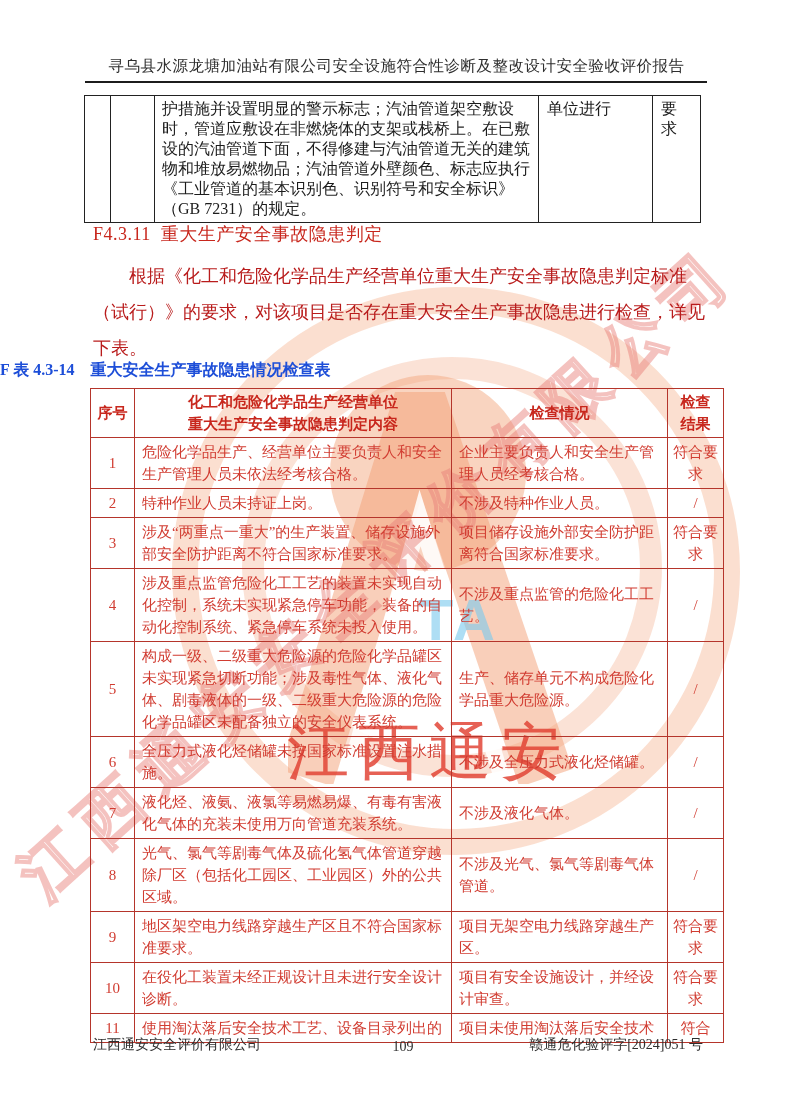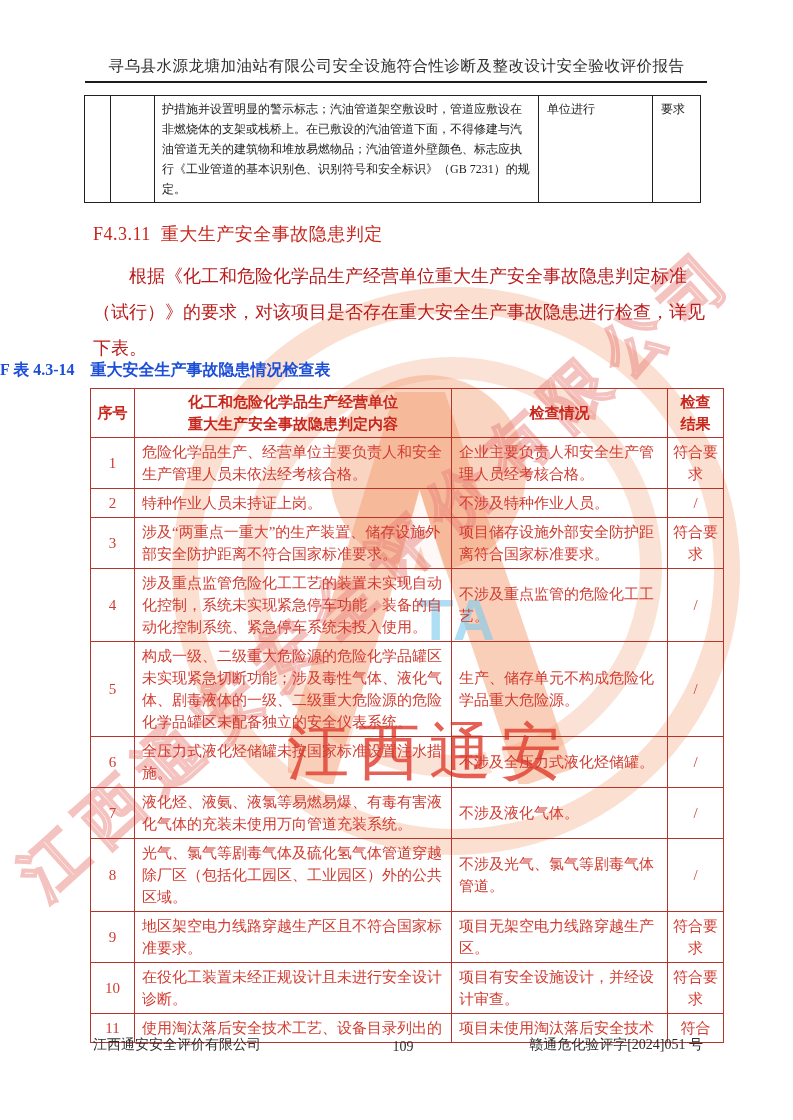--- a/index.html
+++ b/index.html
@@ -21,21 +21,21 @@
   .wm-stamp{position:absolute;left:287px;top:710px;font-size:62px;font-weight:normal;
             color:rgba(224,62,48,0.82);letter-spacing:9px;white-space:nowrap;}
   .content{position:relative;z-index:1;}
   
   .header-title{position:absolute;top:56px;left:0;width:100%;text-align:center;
                 font-size:15.5px;color:#2e2e2e;letter-spacing:0.5px;}
   .header-rule{position:absolute;top:81px;left:85px;width:622px;height:2px;background:#1c1c1c;}
   
   table{border-collapse:collapse;}
   .carry{position:absolute;top:95px;left:84px;width:616px;table-layout:fixed;
-         font-size:12px;color:#1c1c1c;}
+         font-size:16px;color:#1c1c1c;}
   .carry td{border:1.5px solid #222;line-height:20px;vertical-align:top;padding:3px 8px;}
   .carry td.c3{padding:3px 7px;}
   
   .sec{position:absolute;top:222px;left:93px;margin:0;font-size:18px;font-weight:normal;
        color:#c8271d;letter-spacing:0.5px;white-space:pre;}
   .para{position:absolute;top:258px;left:93px;width:624px;margin:0;font-size:18px;
         color:#b91c1c;line-height:36px;text-indent:2em;}
   .cap{position:absolute;top:360px;left:0;width:100%;text-align:left;font-size:16px;
        font-weight:bold;color:#1d4ed8;}
   

